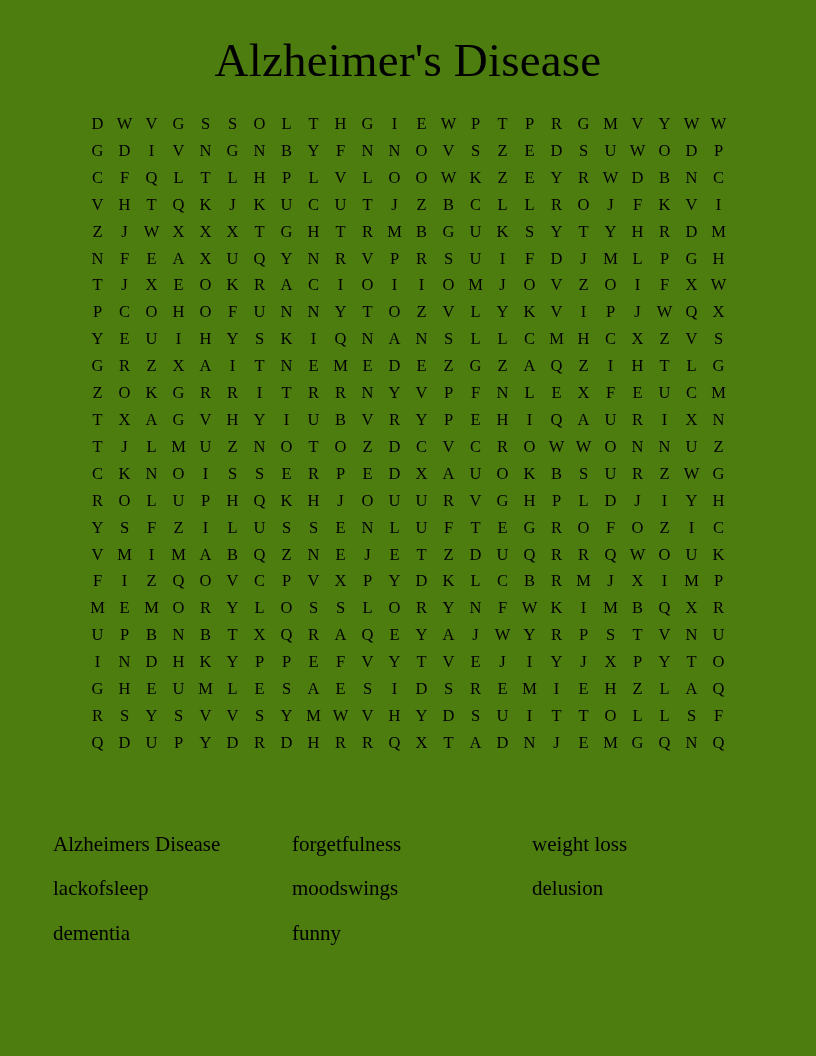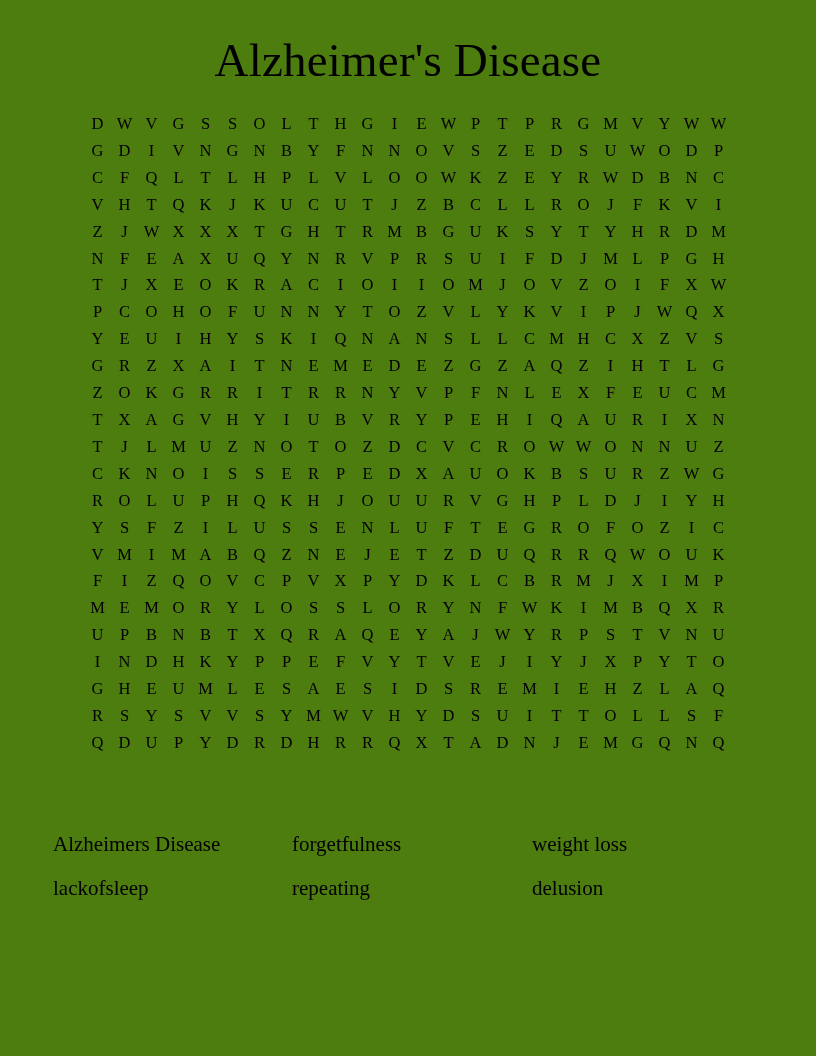--- a/index.html
+++ b/index.html
@@ -719,18 +719,22 @@
   </table>
 
   <div id="word-list">
       <div class="word-row">
         <span class="word-cell col-0">Alzheimers Disease</span>
         <span class="word-cell col-1">forgetfulness</span>
         <span class="word-cell col-2">weight loss</span>
       </div>
       <div class="word-row">
         <span class="word-cell col-0">lackofsleep</span>
-        <span class="word-cell col-1">repeating</span>
+        <span class="word-cell col-1">moodswings</span>
         <span class="word-cell col-2">delusion</span>
+      </div>
+      <div class="word-row">
+        <span class="word-cell col-0">dementia</span>
+        <span class="word-cell col-1">funny</span>
       </div>
     </div>
 
 </div>
 
 </body></html>

